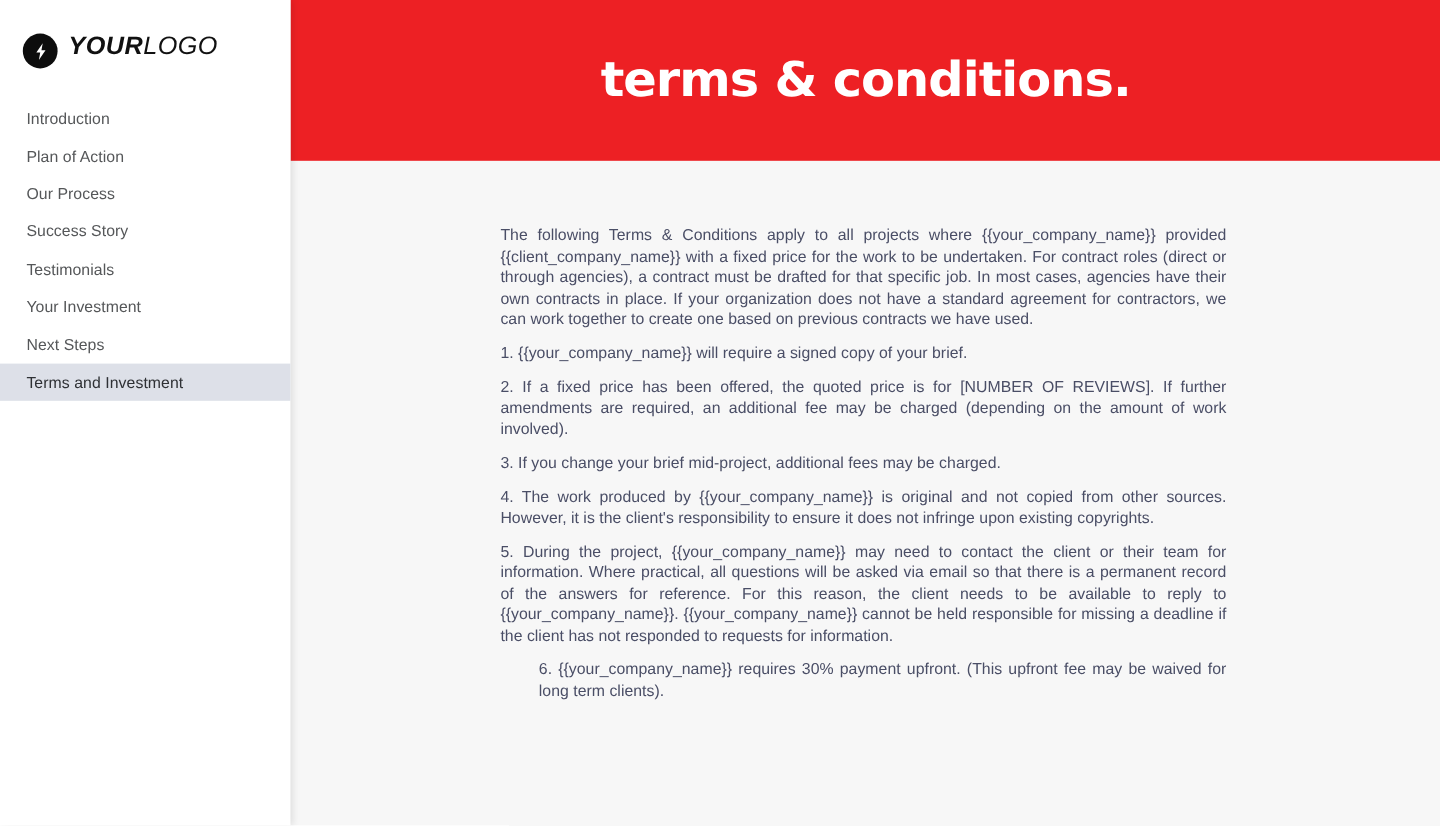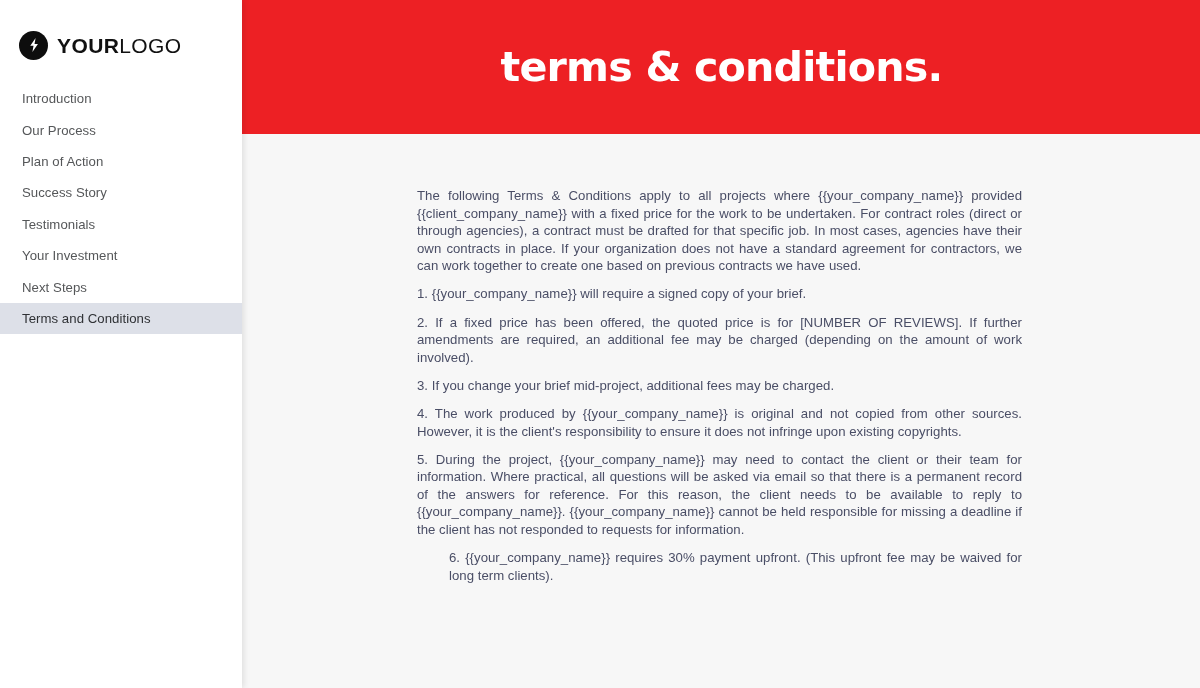--- a/index.html
+++ b/index.html
@@ -35,23 +35,24 @@
     box-shadow: 2px 0 6px rgba(0,0,0,0.10);
     z-index: 5;
     overflow: hidden;
   }
 
   .logo-row {
     position: absolute;
     left: 19px;
     top: 28px;
     display: flex;
-    align-items: center;
+    align-items: flex-start;
     gap: 9px;
     height: 34px;
+    font-style: italic;
   }
   .logo-mark {
     width: 29px;
     height: 29px;
     border-radius: 50%;
     background: #0d0d0d;
     display: flex;
     align-items: center;
     justify-content: center;
     flex: 0 0 auto;
@@ -167,39 +168,39 @@
       <span class="logo-text">
         <span class="lt-strong">YOUR</span><span class="lt-light">LOGO</span>
       </span>
     </div>
 
     <nav class="nav">
       <div class="nav-item">
         <span>Introduction</span>
       </div>
       <div class="nav-item">
+        <span>Plan of Action</span>
+      </div>
+      <div class="nav-item">
         <span>Our Process</span>
       </div>
       <div class="nav-item">
-        <span>Plan of Action</span>
-      </div>
-      <div class="nav-item">
         <span>Success Story</span>
       </div>
       <div class="nav-item">
         <span>Testimonials</span>
       </div>
       <div class="nav-item">
         <span>Your Investment</span>
       </div>
       <div class="nav-item">
         <span>Next Steps</span>
       </div>
       <div class="nav-item is-active">
-        <span>Terms and Conditions</span>
+        <span>Terms and Investment</span>
       </div>
     </nav>
 
   </aside>
 
   <main class="main">
 
     <header class="banner">
       <h1 class="banner-title">terms &amp; conditions.</h1>
     </header>

